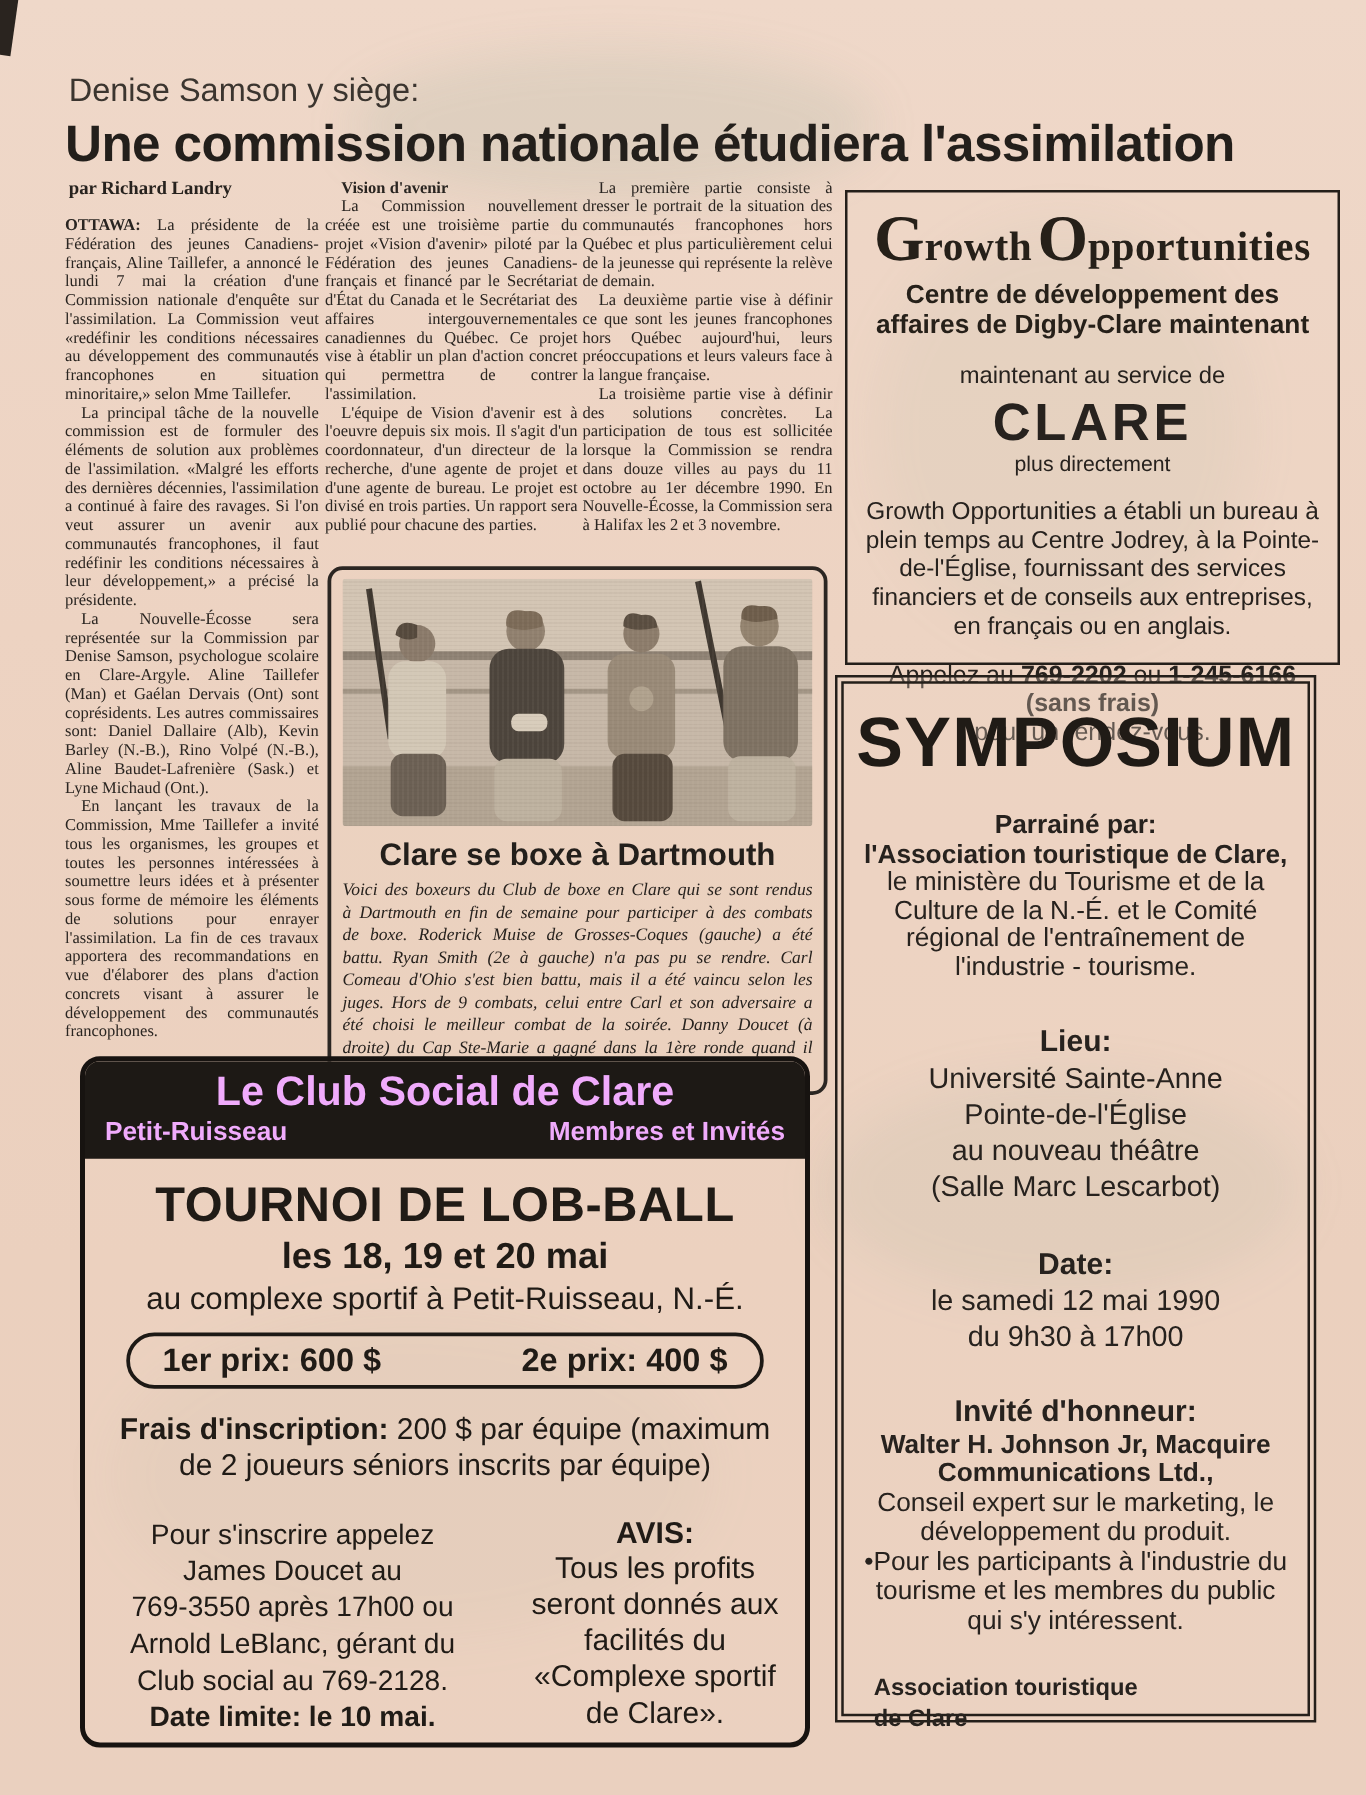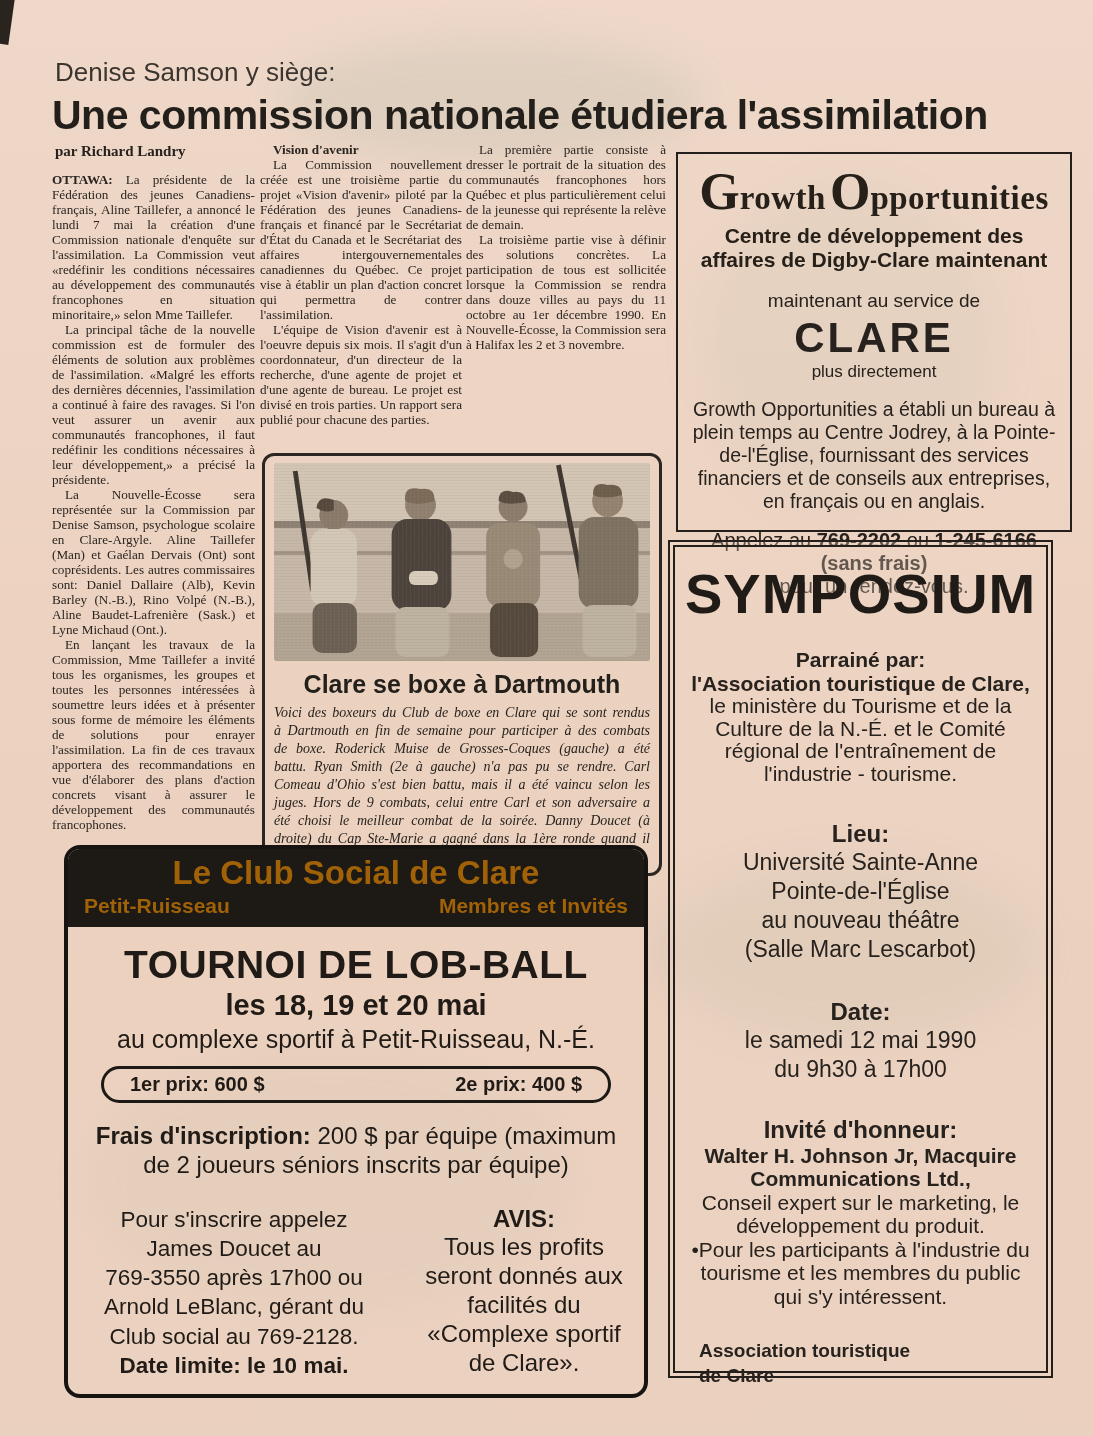--- a/index.html
+++ b/index.html
@@ -55,28 +55,28 @@
   .sym-text{font-size:21px;line-height:1.08;}
   .sym-h{font-weight:bold;font-size:24px;margin-top:34px;}
   .sym-lines{font-size:23px;line-height:1.26;}
   .sym-guest-h{font-weight:bold;font-size:24px;margin-top:32px;}
   .sym-guest-b{font-weight:bold;font-size:21px;line-height:1.12;}
   .sym-guest-t{font-size:21px;line-height:1.12;}
   .sym-addr{text-align:left;font-weight:bold;font-size:19px;line-height:1.32;margin:30px 0 0 14px;}
 
   
   .club{border:4px solid #171310;border-radius:16px;overflow:hidden;background:rgba(238,213,196,.35);font-family:"Liberation Sans",sans-serif;}
-  .club-head{background:#1d1915;color:#a16207;padding:5px 16px 9px;}
+  .club-head{background:#1d1915;color:#f0abfc;padding:5px 16px 9px;}
   .club-head-title{font-weight:bold;font-size:33px;text-align:center;}
   .club-head-row{display:flex;justify-content:space-between;font-weight:bold;font-size:21px;margin-top:2px;gap:40px;}
   .club-body{padding:8px 16px 16px;text-align:center;color:#201b16;}
   .c-title{font-weight:bold;font-size:39px;margin-top:8px;letter-spacing:.5px;}
   .c-dates{font-weight:bold;font-size:29px;margin-top:2px;}
   .c-venue{font-size:25px;margin-top:3px;}
-  .c-pill{display:flex;justify-content:space-between;align-items:center;border:3px solid #1d1915;border-radius:30px;width:452px;margin:12px auto 0;padding:4px 26px;font-weight:bold;font-size:20px;}
+  .c-pill{display:flex;justify-content:space-between;align-items:center;border:3px solid #1d1915;border-radius:30px;width:452px;margin:12px auto 0;padding:4px 26px;font-weight:bold;font-size:26px;}
   .c-fee{font-size:24px;line-height:1.22;margin-top:18px;}
   .c-row{display:flex;margin-top:25px;text-align:center;gap:36px;}
   .c-reg{width:300px;font-size:22.5px;line-height:1.3;}
   .c-deadline{font-weight:bold;}
   .c-avis{flex:1;font-size:24px;line-height:1.2;}
   .c-avis .avis-label{font-weight:bold;}
   .c-sponsor{margin-top:12px;font-size:27px;display:flex;justify-content:center;align-items:baseline;gap:14px;}
   .c-sponsor .labatts{font-weight:bold;font-style:italic;font-size:41px;letter-spacing:1px;}
   b{font-weight:bold;}
 </style>
@@ -104,20 +104,21 @@
   </div>
 
   <div class="abs col" style="left:260px;top:142px;width:202px;">
     <p class="subhead">Vision d'avenir</p>
     <p>La Commission nouvellement créée est une troisième partie du projet «Vision d'avenir» piloté par la Fédération des jeunes Canadiens-français et financé par le Secrétariat d'État du Canada et le Secrétariat des affaires intergouvernementales canadiennes du Québec. Ce projet vise à établir un plan d'action concret qui permettra de contrer l'assimilation.</p>
     <p>L'équipe de Vision d'avenir est à l'oeuvre depuis six mois. Il s'agit d'un coordonnateur, d'un directeur de la recherche, d'une agente de projet et d'une agente de bureau. Le projet est divisé en trois parties. Un rapport sera publié pour chacune des parties.</p>
   </div>
 
   <div class="abs col" style="left:466px;top:142px;width:200px;">
     <p>La première partie consiste à dresser le portrait de la situation des communautés francophones hors Québec et plus particulièrement celui de la jeunesse qui représente la relève de demain.</p>
+    <p>La deuxième partie vise à définir ce que sont les jeunes francophones hors Québec aujourd'hui, leurs préoccupations et leurs valeurs face à la langue française.</p>
     <p>La troisième partie vise à définir des solutions concrètes. La participation de tous est sollicitée lorsque la Commission se rendra dans douze villes au pays du 11 octobre au 1er décembre 1990. En Nouvelle-Écosse, la Commission sera à Halifax les 2 et 3 novembre.</p>
   </div>
 
   <div class="abs photobox" style="left:262px;top:453px;width:376px;">
     <div class="photo-frame">
       <svg viewBox="0 0 390 198" preserveAspectRatio="none">
         <rect x="0" y="0" width="390" height="198" fill="#c6b8a8"></rect>
         <rect x="0" y="0" width="390" height="62" fill="#d3c5b4"></rect>
         <rect x="0" y="58" width="390" height="7" fill="#8e8274"></rect>
         <rect x="0" y="88" width="390" height="4" fill="#a29585"></rect>

